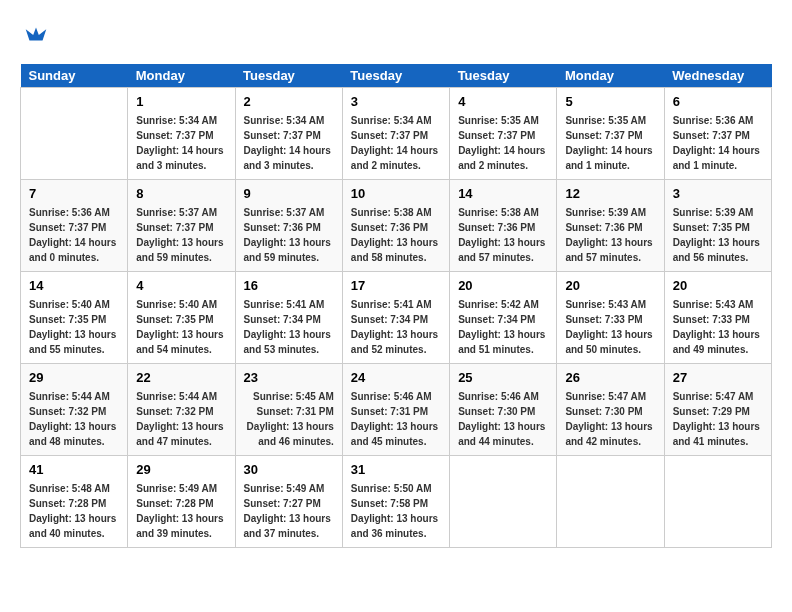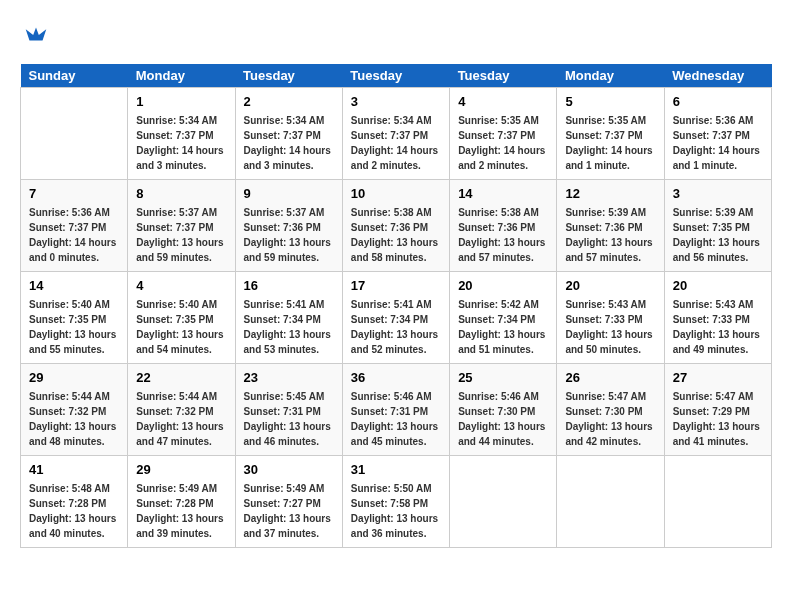--- a/index.html
+++ b/index.html
@@ -264,27 +264,27 @@
         </td>
         <td>
           <span class="day-number">22</span>
           <div class="day-info" style="white-space: pre-line;">Sunrise: 5:44 AM
 Sunset: 7:32 PM
 Daylight: 13 hours
 and 47 minutes.</div>
         </td>
         <td>
           <span class="day-number">23</span>
-          <div class="day-info" style="white-space: pre-line;">Sunrise: 5:45 AM
+          <div class="day-info" style="white-space: pre-line; text-align: right;">Sunrise: 5:45 AM
 Sunset: 7:31 PM
 Daylight: 13 hours
 and 46 minutes.</div>
         </td>
         <td>
-          <span class="day-number">36</span>
+          <span class="day-number">24</span>
           <div class="day-info" style="white-space: pre-line;">Sunrise: 5:46 AM
 Sunset: 7:31 PM
 Daylight: 13 hours
 and 45 minutes.</div>
         </td>
         <td>
           <span class="day-number">25</span>
           <div class="day-info" style="white-space: pre-line;">Sunrise: 5:46 AM
 Sunset: 7:30 PM
 Daylight: 13 hours

